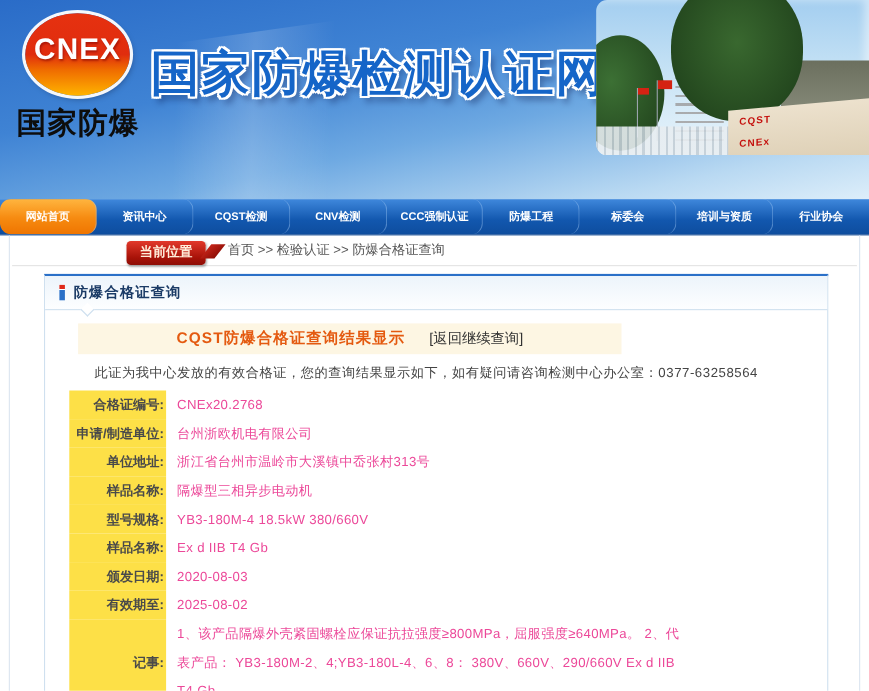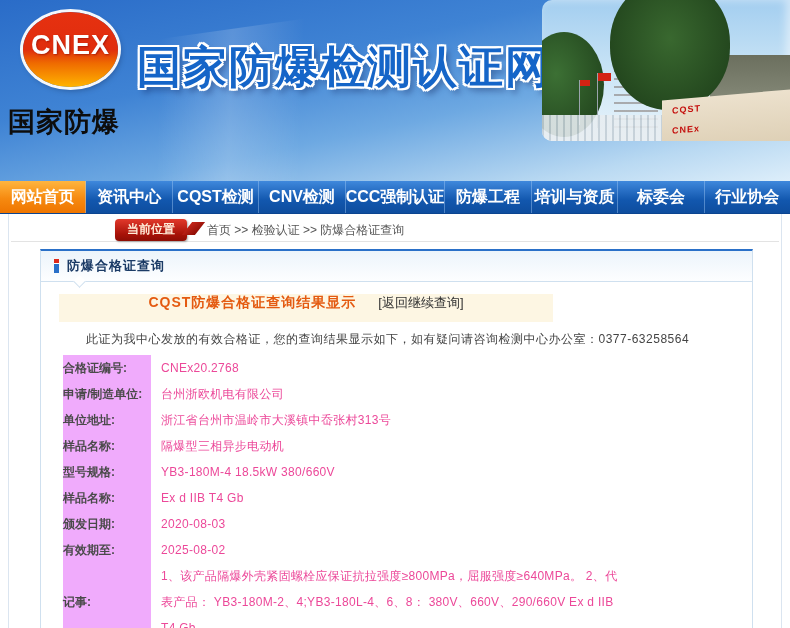--- a/index.html
+++ b/index.html
@@ -11,21 +11,21 @@
     background:linear-gradient(168deg,#2a6cc8 0%,#3f83d4 35%,#6ea9e2 60%,#b9d9f2 85%,#ddeefa 100%); overflow:hidden; }
   .header::before { content:""; position:absolute; left:-120px; top:30px; width:700px; height:160px;
     background:linear-gradient(100deg,transparent 40%,rgba(255,255,255,.18) 50%,transparent 60%);
     transform:rotate(-8deg); }
   .logo-oval { position:absolute; left:23px; top:12px; width:95px; height:75px; border-radius:50%;
     background:linear-gradient(to bottom,#e63110 0%,#e02d0e 50%,#ef6a00 68%,#ffb400 100%);
     box-shadow:0 0 0 3px rgba(255,255,255,.95), 2px 3px 6px rgba(0,0,30,.35);
     display:flex; align-items:center; justify-content:center; }
   .logo-oval span { color:#fff; font-weight:bold; font-size:27px; letter-spacing:1px;
     text-shadow:1px 1px 2px rgba(120,0,0,.5); margin-top:-8px; }
-  .logo-caption { position:absolute; left:8px; top:104px; width:126px; text-align:left;
+  .logo-caption { position:absolute; left:8px; top:94px; width:126px; text-align:center;
     font-size:27px; font-weight:bold; color:#0d0d0d; letter-spacing:1px; }
   .site-title { position:absolute; left:137px; top:38px; font-size:44px; font-weight:bold;
     color:#1565c8; letter-spacing:2px; white-space:nowrap;
     text-shadow:-2px 0 #fff,2px 0 #fff,0 -2px #fff,0 2px #fff,-2px -2px #fff,2px 2px #fff,
       -2px 2px #fff,2px -2px #fff,4px 5px 6px rgba(0,10,60,.4); }
   
   .photo { position:absolute; right:0; top:0; width:248px; height:141px;
     border-radius:10px 0 0 10px; overflow:hidden;
     background:linear-gradient(to bottom,#a3cef0 0%,#cde6f6 55%,#e9f4fb 100%);
     box-shadow:-4px 0 8px rgba(255,255,255,.5) inset; }
@@ -48,33 +48,33 @@
   .ph-sign-top, .ph-sign-bot { display:block; color:#c40f0c; font-weight:bold; font-size:9px;
     letter-spacing:1px; line-height:11px; }
   .ph-sign-bot { margin-top:9px; }
   .ph-fence { position:absolute; left:0; bottom:0; width:130px; height:26px;
     background:repeating-linear-gradient(90deg,#c3ced6 0 2px,#e7edf1 2px 7px); opacity:.9; }
 
   
   .nav { display:flex; height:33px; background:linear-gradient(#3f88dc,#1257ae 60%,#0e4d9e);
     border-bottom:1px solid #0b4490; }
   .nav-item { flex:1; display:flex; align-items:center; justify-content:center;
-    color:#fff; font-size:16px; font-weight:bold; text-decoration:none; cursor:pointer;
-    border-right:1px solid rgba(160,200,245,.45); white-space:nowrap; }
+    color:#fff; font-size:10px; font-weight:bold; text-decoration:none; cursor:pointer;
+    border-right:1px solid rgba(160,200,245,.45); white-space:nowrap;border-radius:10px; }
   .nav-item:last-child { border-right:none; }
   .nav-item.active { background:linear-gradient(#ffb53f,#f68a10 55%,#ef7500); }
 
   
   .main { margin:0 8px; height:446px; border-left:1px solid #dbe5f0; border-right:1px solid #dbe5f0;
     padding-top:5px; }
   .bottom-line { height:2px; background:#ccd8e2; }
 
   
   .crumb-row { height:23px; margin:0 2px; border-bottom:1px solid #e3e3e3;
-    display:flex; align-items:center; padding-left:104px; }
+    display:flex; align-items:flex-start; padding-left:104px; }
   .crumb-badge { position:relative; background:linear-gradient(#e2392b,#a71208 70%,#8d0d05);
     color:#ffecd9; font-size:12px; font-weight:bold; padding:2px 12px 3px; border-radius:4px;
     box-shadow:1px 1px 2px rgba(0,0,0,.3); }
   .crumb-badge::after { content:""; position:absolute; right:-13px; top:3px; width:13px; height:13px;
     background:linear-gradient(115deg,#c6251a,#8d0d05); transform:skewX(-38deg); }
   .crumb-path { margin-left:20px; font-size:12px; color:#555; cursor:pointer; }
 
   
   .content-box { width:713px; margin:7px 0 0 31px; height:408px;
     border:1px solid #cfe0ef; border-top:2px solid #2a70c8; background:#fff; }
@@ -82,30 +82,30 @@
     border-bottom:1px solid #cfe0ef; display:flex; align-items:center; padding-left:13px;
     position:relative; }
   .i-icon { width:5px; height:14px; margin-right:8px;
     background:linear-gradient(to bottom,#e02a1a 0 4px,#fff 4px 5px,#2a70c8 5px 14px); }
   .box-title { color:#1b3b66; font-weight:bold; font-size:13px; letter-spacing:1px; }
   .box-head::after { content:""; position:absolute; left:34px; bottom:-5px; width:8px; height:8px;
     background:#fff; border-right:1px solid #cfe0ef; border-bottom:1px solid #cfe0ef;
     transform:rotate(45deg); }
   .box-body { padding-top:12px; }
 
-  .result-bar { margin-left:18px; width:494px; height:28px; background:#fdf6e3;
-    display:flex; justify-content:center; gap:22px; }
+  .result-bar { margin-left:30px; width:494px; height:28px; background:#fdf6e3;
+    display:flex; align-items:center; justify-content:center; gap:22px; }
   .result-title { color:#e45a10; font-weight:bold; font-size:14px; letter-spacing:1px; }
   .return-link { color:#333; font-size:13px; cursor:pointer; text-decoration:none; }
 
   .notice { margin:9px 0 0 45px; font-size:12px; color:#444; letter-spacing:.5px; }
 
   .cert-table { margin:7px 0 0 22px; border-collapse:collapse; }
   .cert-table td { vertical-align:middle; font-size:12px; }
-  .cell-label { width:88px; background:#f0abfc; font-weight:bold;
+  .cell-label { width:88px; background:#fde047; text-align:right; font-weight:bold;
     color:#4a4a4a; padding-right:2px; line-height:26px; white-space:nowrap; }
   .cell-value { width:478px; color:#ec4899; padding-left:10px; line-height:26px; letter-spacing:.3px; }
 </style>
 </head>
 <body>
 
 <div class="header">
   <div class="logo-oval">
     <span>CNEX</span>
   </div>
@@ -126,22 +126,22 @@
   </div>
 </div>
 
 <nav class="nav">
   <a class="nav-item active">网站首页</a>
   <a class="nav-item">资讯中心</a>
   <a class="nav-item">CQST检测</a>
   <a class="nav-item">CNV检测</a>
   <a class="nav-item">CCC强制认证</a>
   <a class="nav-item">防爆工程</a>
+  <a class="nav-item">标委会</a>
   <a class="nav-item">培训与资质</a>
-  <a class="nav-item">标委会</a>
   <a class="nav-item">行业协会</a>
 </nav>
 
 <div class="main">
   <div class="crumb-row">
     <span class="crumb-badge">当前位置</span>
     <span class="crumb-path">首页 &gt;&gt; 检验认证 &gt;&gt; 防爆合格证查询</span>
   </div>
 
   <div class="content-box">

